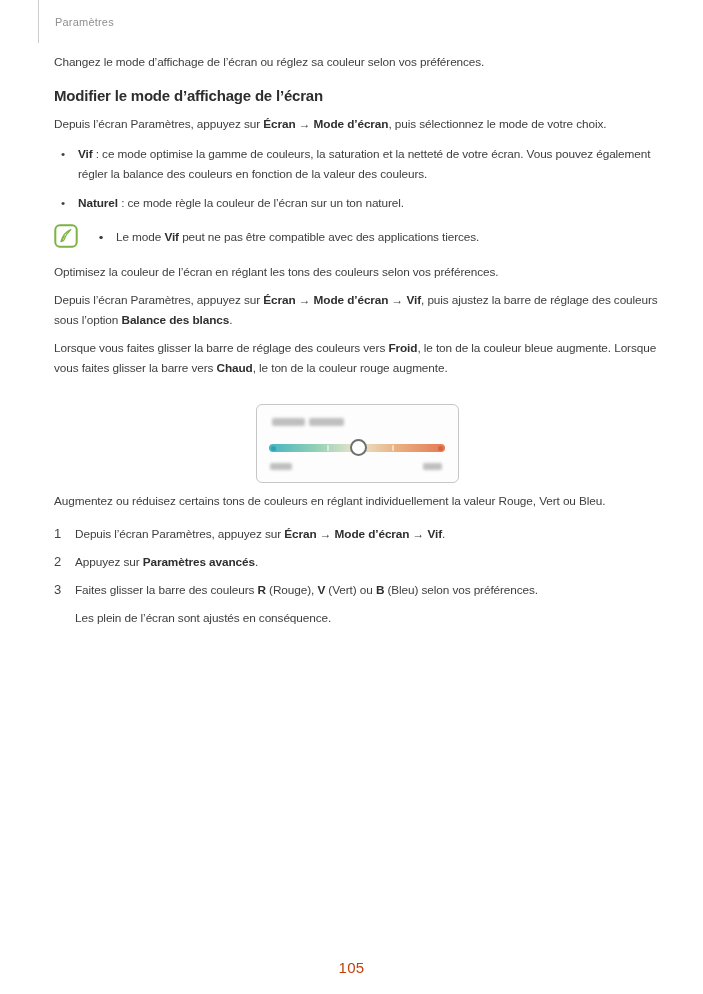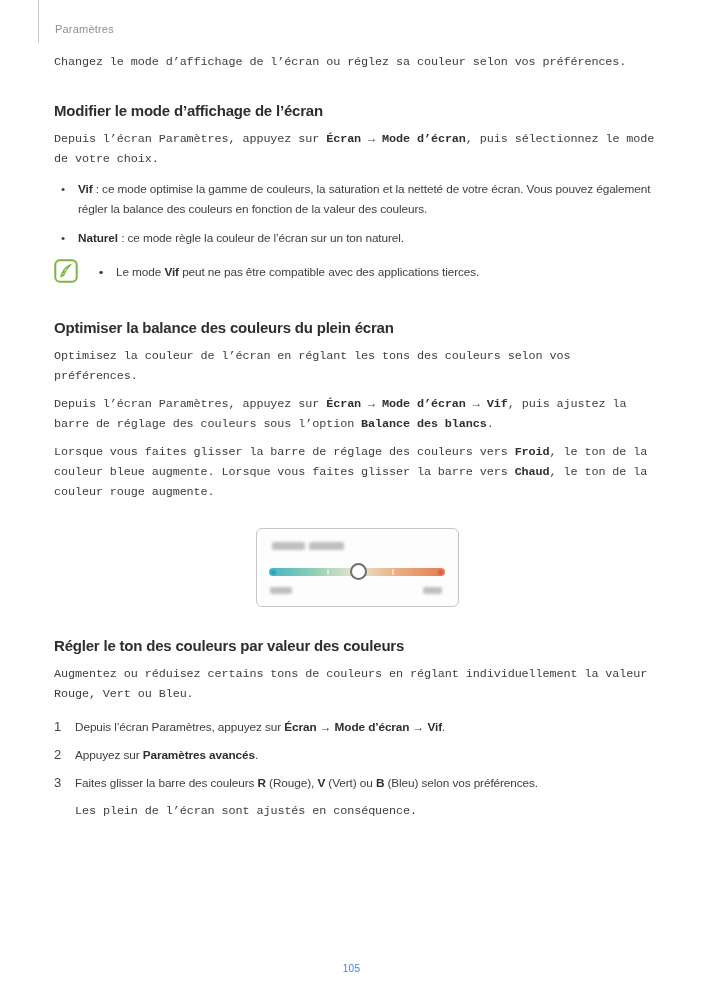--- a/index.html
+++ b/index.html
@@ -10,33 +10,33 @@
   *{margin:0;padding:0;box-sizing:border-box;}
   html,body{background:#ffffff;}
   body{
     width:703px;height:994px;position:relative;overflow:hidden;
     font-family:"Liberation Sans",sans-serif;color:var(--body-color);
     font-size:11.8px;line-height:20px;letter-spacing:-0.1px;
   }
   
   .page-header{position:absolute;top:0;left:0;width:100%;height:44px;}
   .header-rule{position:absolute;left:38px;top:0;width:1px;height:43px;background:#cccccc;}
-  .breadcrumb{position:absolute;left:55px;top:19px;font-size:11px;color:var(--muted-color);letter-spacing:0.2px;text-align:right;}
+  .breadcrumb{position:absolute;left:55px;top:12px;font-size:11px;color:var(--muted-color);letter-spacing:0.2px;text-align:right;}
   
   .content{position:absolute;top:44px;left:54px;width:606px;}
   h1.page-title{
     margin-top:32px;font-size:19px;line-height:26px;font-weight:bold;
     color:var(--title-color);letter-spacing:-0.2px;
   }
   p.intro{margin-top:12px;}
   h2.section-heading{
-    margin-top:29px;font-size:15px;line-height:20px;font-weight:bold;
+    margin-top:14px;font-size:15px;line-height:20px;font-weight:bold;
     color:var(--heading-color);letter-spacing:-0.2px;
   }
-  .content p{margin-top:8px;font-family:Liberation Mono, monospace;}
+  .content p{margin-top:8px;}
   strong{font-weight:bold;color:#2f2f2f;}
   
   ul.bullet-list{list-style:none;margin-top:10px;}
   ul.bullet-list li{position:relative;padding-left:24px;margin-bottom:9px;}
   ul.bullet-list li .bullet-marker{position:absolute;left:7px;top:0;color:#3e3e3e;}
   
   .note-callout{display:flex;margin-top:4px;}
   .note-icon-wrap{width:24px;flex:0 0 24px;margin-top:2px;}
   .note-body{margin-left:14px;flex:1;}
   .note-body ul.bullet-list{margin-top:2px;}
@@ -65,21 +65,21 @@
     position:absolute;left:calc(51% - 8.5px);top:-5px;width:17px;height:17px;border-radius:50%;
     background:#ffffff;border:2px solid #6f6f6f;
   }
   
   ol.step-list{list-style:none;margin-top:13px;}
   ol.step-list li{position:relative;padding-left:21px;margin-bottom:8px;}
   .step-number{position:absolute;left:0;top:0;font-size:13px;color:#444444;}
   .step-extra{margin-top:0;}
   
   .page-footer{position:absolute;left:0;top:958px;width:100%;text-align:center;}
-  .page-number{font-size:10px;color:#3b82f6;letter-spacing:0.3px;}
+  .page-number{font-size:15px;color:#c2410c;letter-spacing:0.3px;}
 </style>
 </head>
 <body>
 
 <div class="page-header">
   <div class="header-rule"></div>
   <div class="breadcrumb">Paramètres</div>
 </div>
 
 <div class="content">
@@ -115,42 +115,40 @@
           <li>
             <span class="bullet-marker">•</span>
             <span>Le mode <strong>Vif</strong> peut ne pas être compatible avec des applications tierces.</span>
           </li>
         </ul>
       </div>
     </div>
   </section>
 
   <section>
-    <h2 class="section-heading">Optimiser la balance des couleurs du plein écran</h2>
     <p>Optimisez la couleur de l’écran en réglant les tons des couleurs selon vos préférences.</p>
     <p>Depuis l’écran Paramètres, appuyez sur <strong>Écran</strong> → <strong>Mode d’écran</strong> → <strong>Vif</strong>, puis ajustez la barre de réglage des couleurs sous l’option <strong>Balance des blancs</strong>.</p>
     <p>Lorsque vous faites glisser la barre de réglage des couleurs vers <strong>Froid</strong>, le ton de la couleur bleue augmente. Lorsque vous faites glisser la barre vers <strong>Chaud</strong>, le ton de la couleur rouge augmente.</p>
 
     <div class="screenshot-card">
       <div class="blur-blob blob-title-1"></div>
       <div class="blur-blob blob-title-2"></div>
       <div class="slider-track">
         <div class="end-cap cap-left"></div>
         <div class="slider-tick tick-1"></div>
         <div class="slider-tick tick-2"></div>
         <div class="end-cap cap-right"></div>
         <div class="slider-thumb"></div>
       </div>
       <div class="blur-blob blob-left"></div>
       <div class="blur-blob blob-right"></div>
     </div>
   </section>
 
   <section>
-    <h2 class="section-heading">Régler le ton des couleurs par valeur des couleurs</h2>
     <p>Augmentez ou réduisez certains tons de couleurs en réglant individuellement la valeur Rouge, Vert ou Bleu.</p>
     <ol class="step-list">
       <li>
         <span class="step-number">1</span>
         <span>Depuis l’écran Paramètres, appuyez sur <strong>Écran</strong> → <strong>Mode d’écran</strong> → <strong>Vif</strong>.</span>
       </li>
       <li>
         <span class="step-number">2</span>
         <span>Appuyez sur <strong>Paramètres avancés</strong>.</span>
       </li>

